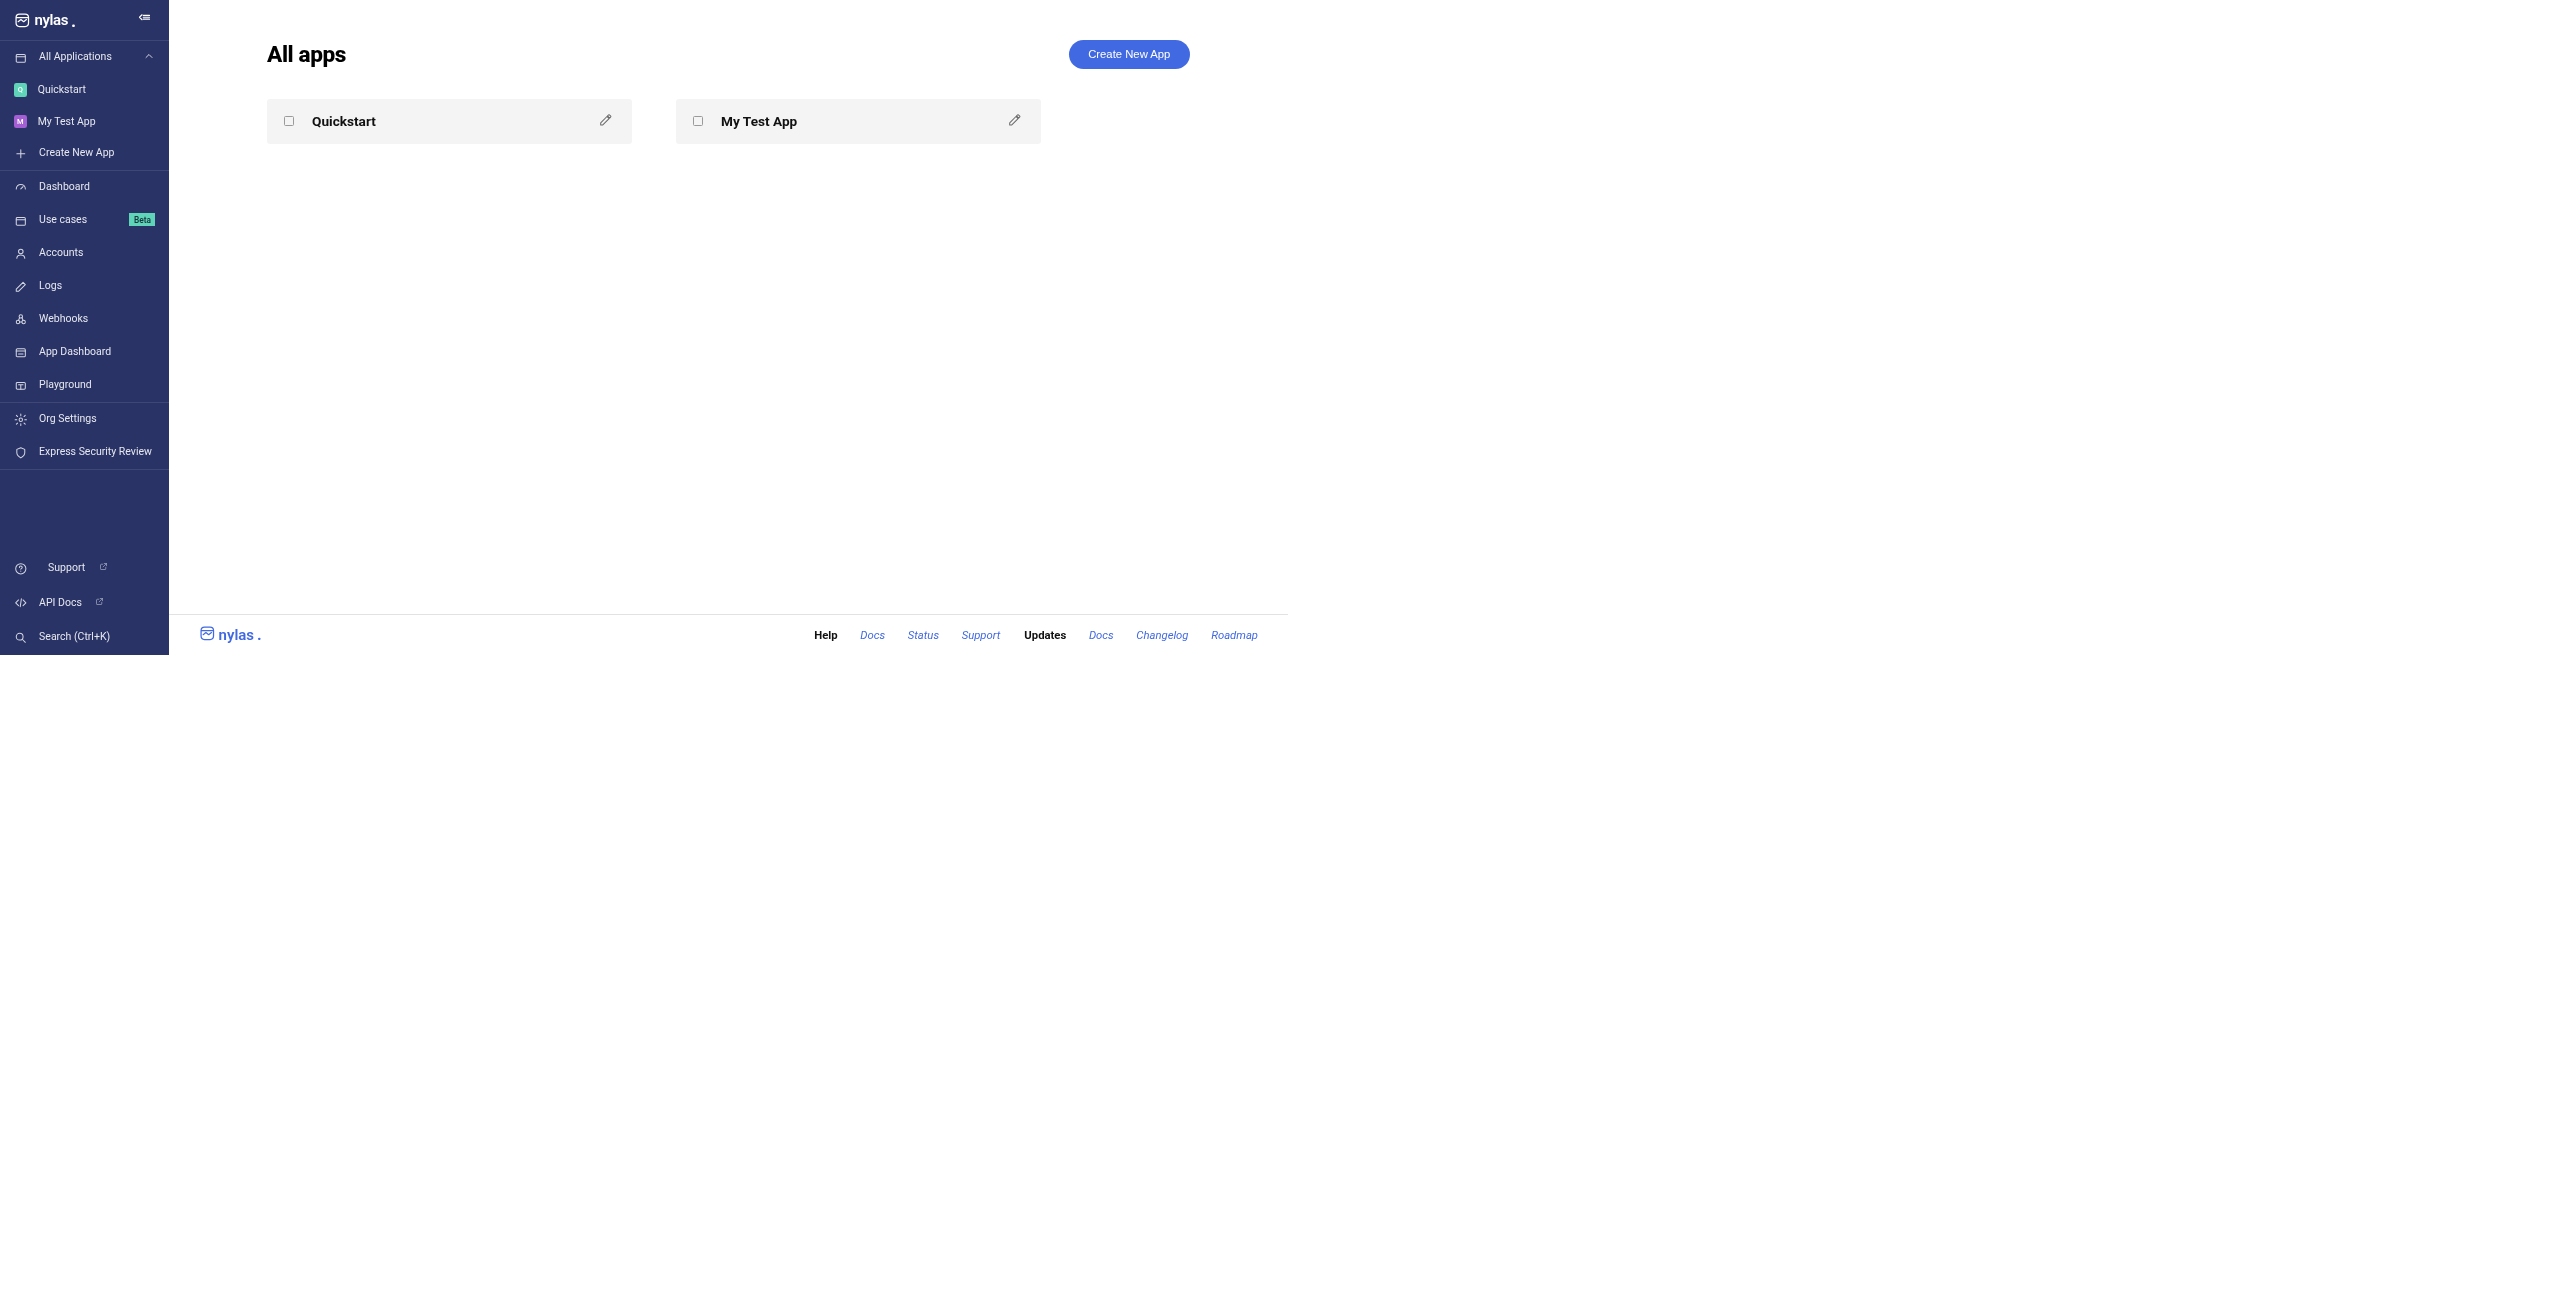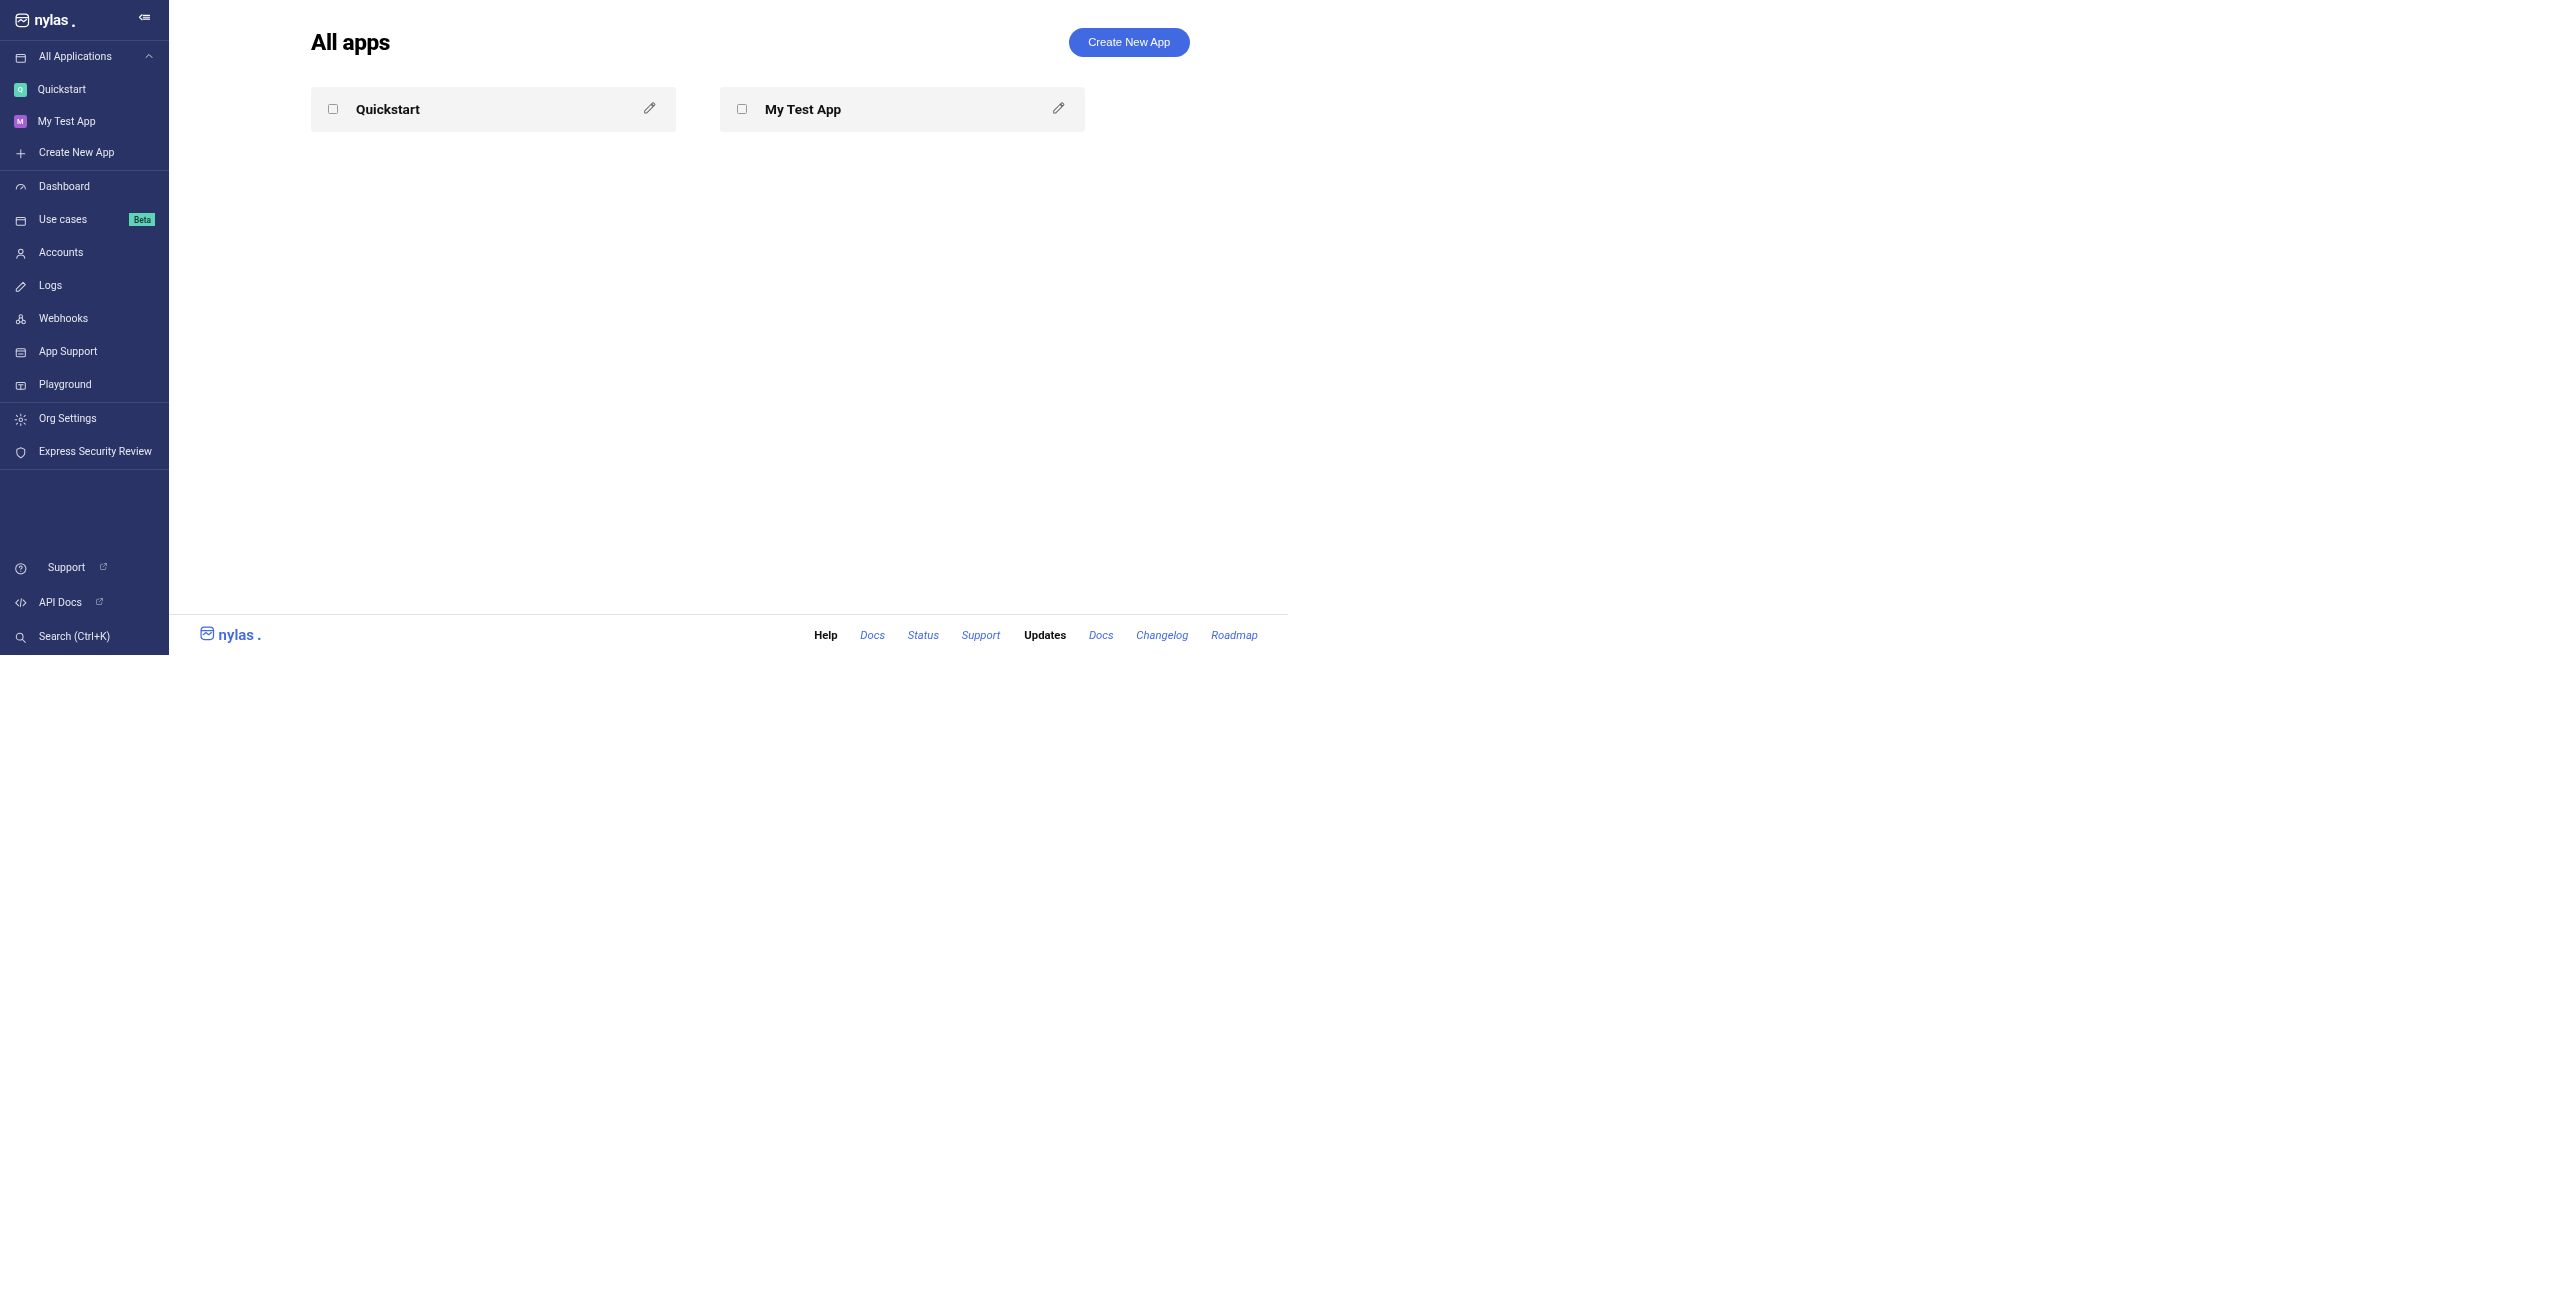--- a/index.html
+++ b/index.html
@@ -57,21 +57,21 @@
     }
     .sidebar-bottom { margin-top: auto; }
     .sidebar-bottom .sidebar-item { padding: 9.8px 13.6px; }
     .sidebar-item .ext-icon { margin-left: 3px; opacity: 0.7; }
     .chevron { margin-left: auto; }
     .sidebar-item-label { flex: 1 1 auto; }
     .sidebar-sub-item { padding-left: 13.6px; }
     .sidebar-scroll { flex: 1; overflow-y: auto; display:flex; flex-direction:column; }
 
     .main-area { flex: 1; display: flex; flex-direction: column; height: 100%; }
-    .content { flex: 1; padding: 28px 98px 30px 98px; overflow: auto; margin-left: 44px; }
+    .content { flex: 1; padding: 40px 98px 30px 98px; overflow: auto; }
     .page-head { display:flex; align-items:center; justify-content:space-between; margin-bottom: 30px;}
     .page-title { font-size: 22.6px; font-weight: 800; letter-spacing: -0.4px; color: #000;}
     .create-btn {
       background: #4169e1; color: #fff; border: none; border-radius: 16.6px;
       padding: 8.3px 19.6px; font-size: 11.3px; font-weight: 500; cursor: pointer;
     }
     .apps-grid { display: flex; gap: 44px; }
     .app-card {
       flex: 0 0 365px;
       background: #f4f4f4;
@@ -212,21 +212,21 @@
         </span>
         <span class="sidebar-item-label">Webhooks</span>
       </div>
       <div class="sidebar-item">
         <span class="sidebar-item-icon">
           <svg viewBox="0 0 24 24" width="13.6" height="13.6">
               <rect x="4" y="5" width="16" height="14" rx="2"></rect>
               <path d="M4 9 L20 9 M8 14 L16 14"></path>
             </svg>
         </span>
-        <span class="sidebar-item-label">App Support</span>
+        <span class="sidebar-item-label">App Dashboard</span>
       </div>
       <div class="sidebar-item">
         <span class="sidebar-item-icon">
           <svg viewBox="0 0 24 24" width="13.6" height="13.6">
               <rect x="4" y="6" width="16" height="12" rx="2"></rect>
               <path d="M8 10 L16 10 M12 10 L12 18"></path>
             </svg>
         </span>
         <span class="sidebar-item-label">Playground</span>
       </div>

